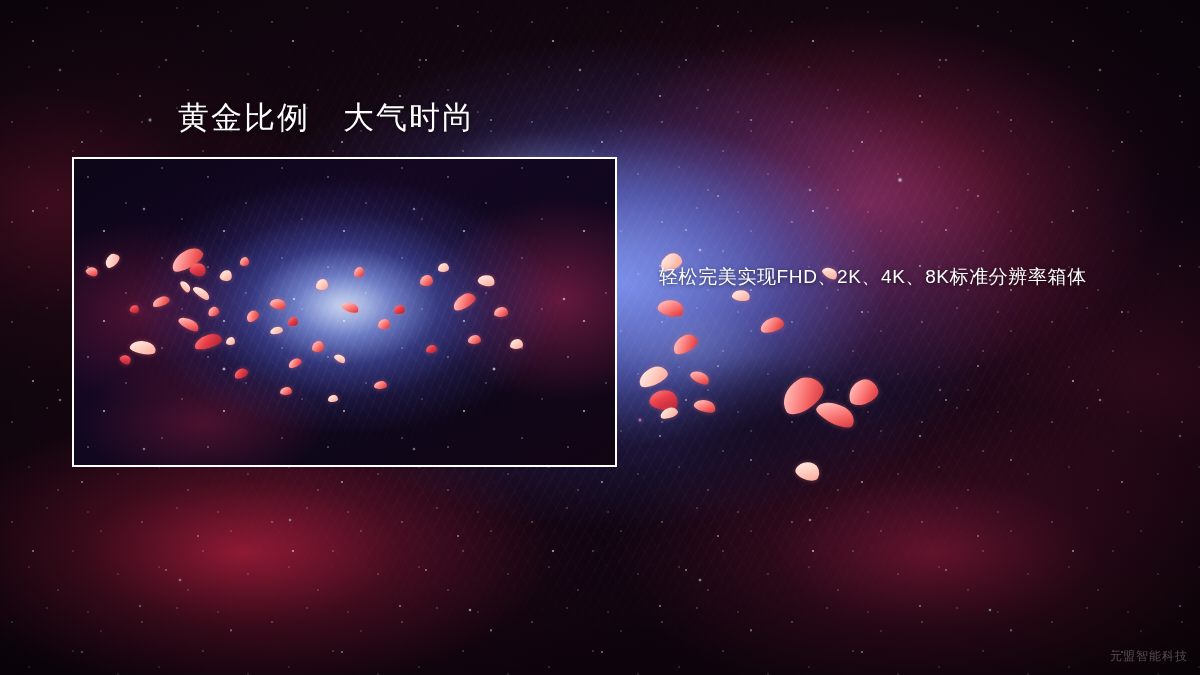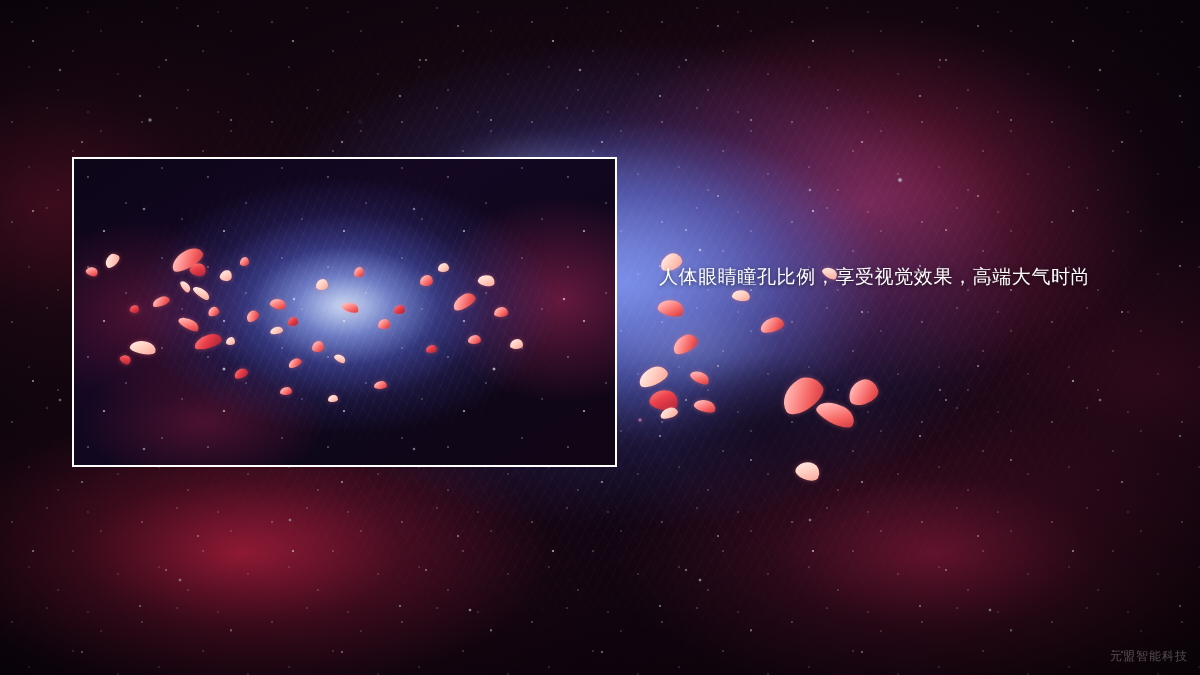--- a/index.html
+++ b/index.html
@@ -241,20 +241,21 @@
       <div class="petal" style="left: 848px; top: 380px; width: 30px; height: 24px; transform: rotate(-18deg);"></div>
       <div class="petal pale" style="left: 796px; top: 462px; width: 24px; height: 18px; transform: rotate(24deg);"></div>
       <div class="petal pale" style="left: 660px; top: 254px; width: 22px; height: 16px; transform: rotate(-20deg);"></div>
       <div class="petal" style="left: 658px; top: 300px; width: 26px; height: 16px; transform: rotate(16deg);"></div>
       <div class="petal" style="left: 672px; top: 336px; width: 26px; height: 16px; transform: rotate(-26deg);"></div>
       <div class="petal pale" style="left: 732px; top: 290px; width: 18px; height: 11px; transform: rotate(10deg);"></div>
       <div class="petal" style="left: 760px; top: 318px; width: 24px; height: 14px; transform: rotate(-14deg);"></div>
       <div class="petal pale" style="left: 822px; top: 268px; width: 16px; height: 10px; transform: rotate(34deg);"></div>
     </div>
 
+  <div id="title-text">黄金比例　大气时尚</div>
 
   <div id="screen-panel">
     <div id="panel-nebula"></div>
     <div id="panel-wisps"></div>
     <div id="panel-stars"></div>
     <div id="panel-stars-bright"></div>
     <div id="panel-petal-field">
         <div class="petal" style="left: 96px; top: 92px; width: 34px; height: 17px; transform: rotate(-28deg);"></div>
         <div class="petal deep" style="left: 116px; top: 104px; width: 16px; height: 13px; transform: rotate(20deg);"></div>
         <div class="petal pale" style="left: 105px; top: 124px; width: 13px; height: 7px; transform: rotate(55deg);"></div>
@@ -292,18 +293,18 @@
         <div class="petal deep" style="left: 352px; top: 186px; width: 11px; height: 8px; transform: rotate(0deg);"></div>
         <div class="petal pale" style="left: 436px; top: 180px; width: 13px; height: 10px; transform: rotate(0deg);"></div>
         <div class="petal deep" style="left: 160px; top: 210px; width: 14px; height: 9px; transform: rotate(-20deg);"></div>
         <div class="petal" style="left: 206px; top: 228px; width: 12px; height: 8px; transform: rotate(0deg);"></div>
         <div class="petal" style="left: 300px; top: 222px; width: 13px; height: 8px; transform: rotate(0deg);"></div>
         <div class="petal pale" style="left: 254px; top: 236px; width: 10px; height: 7px; transform: rotate(0deg);"></div>
       </div>
   </div>
 
   <div id="body-block">
-    <div class="body-line">人体眼睛瞳孔比例，享受视觉效果，高端大气时尚</div>
+    <div class="body-line">轻松完美实现FHD、2K、4K、8K标准分辨率箱体</div>
   </div>
 
   <div id="watermark">元盟智能科技</div>
 
 </div>
 
 </body></html>

